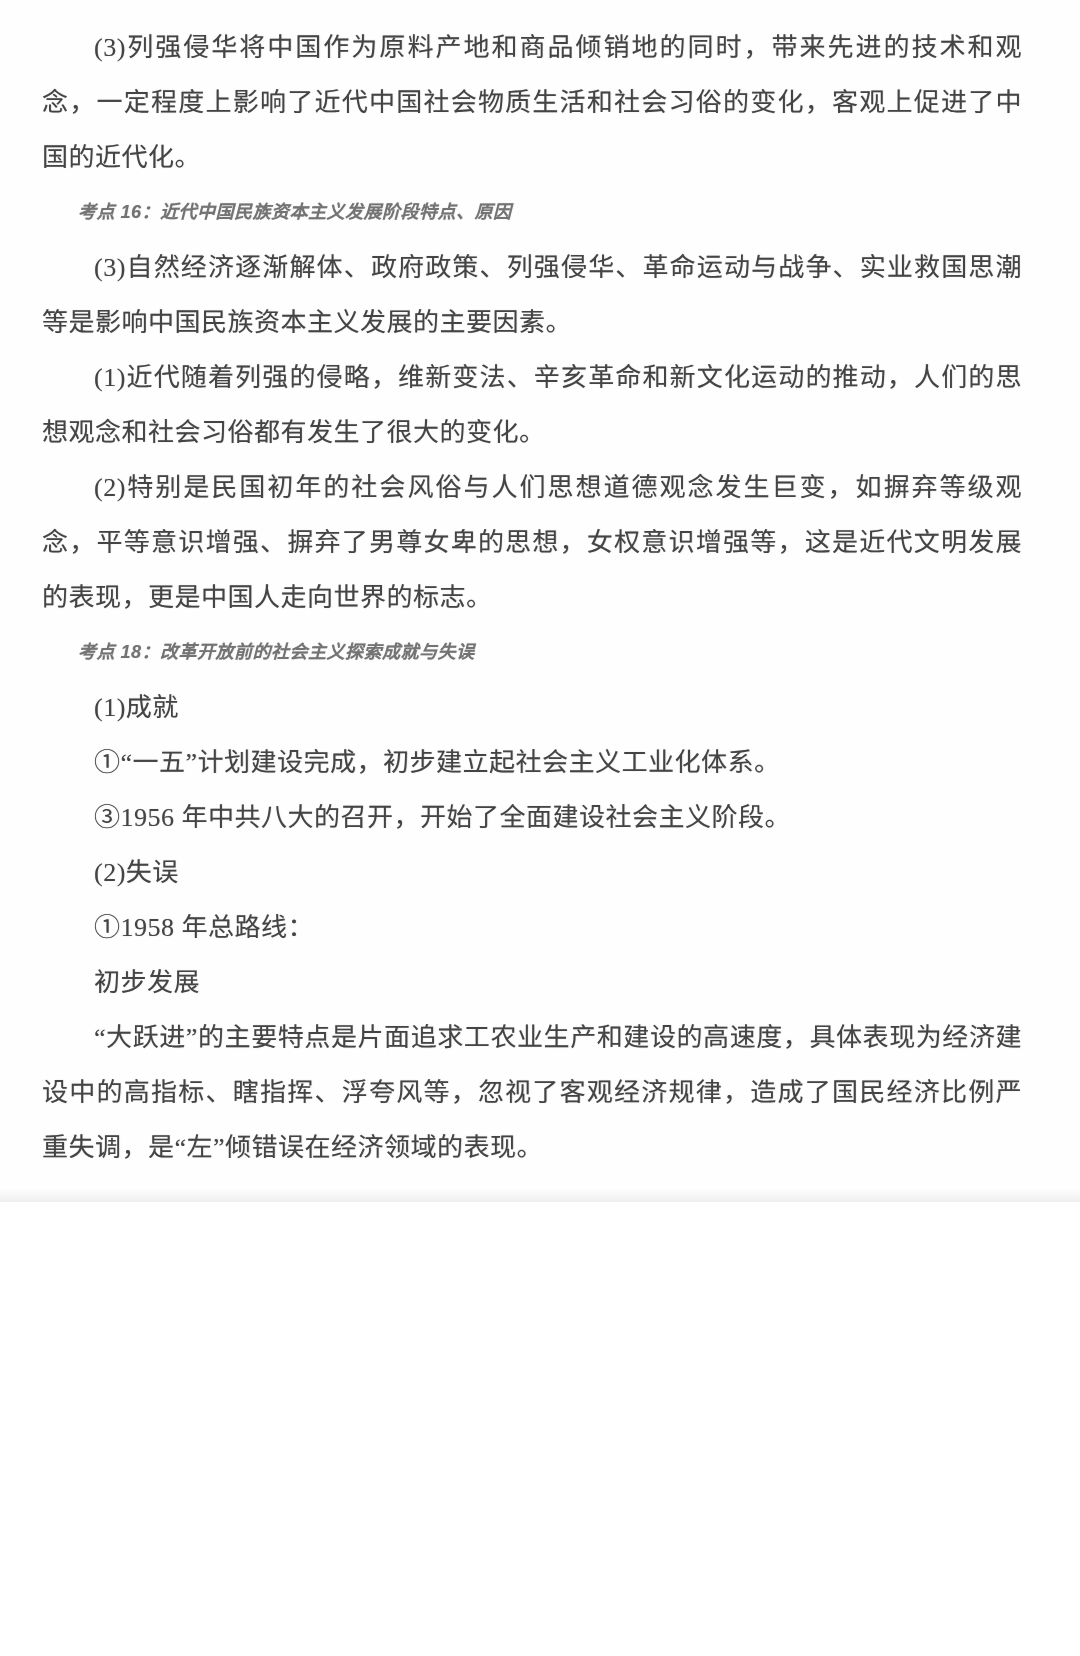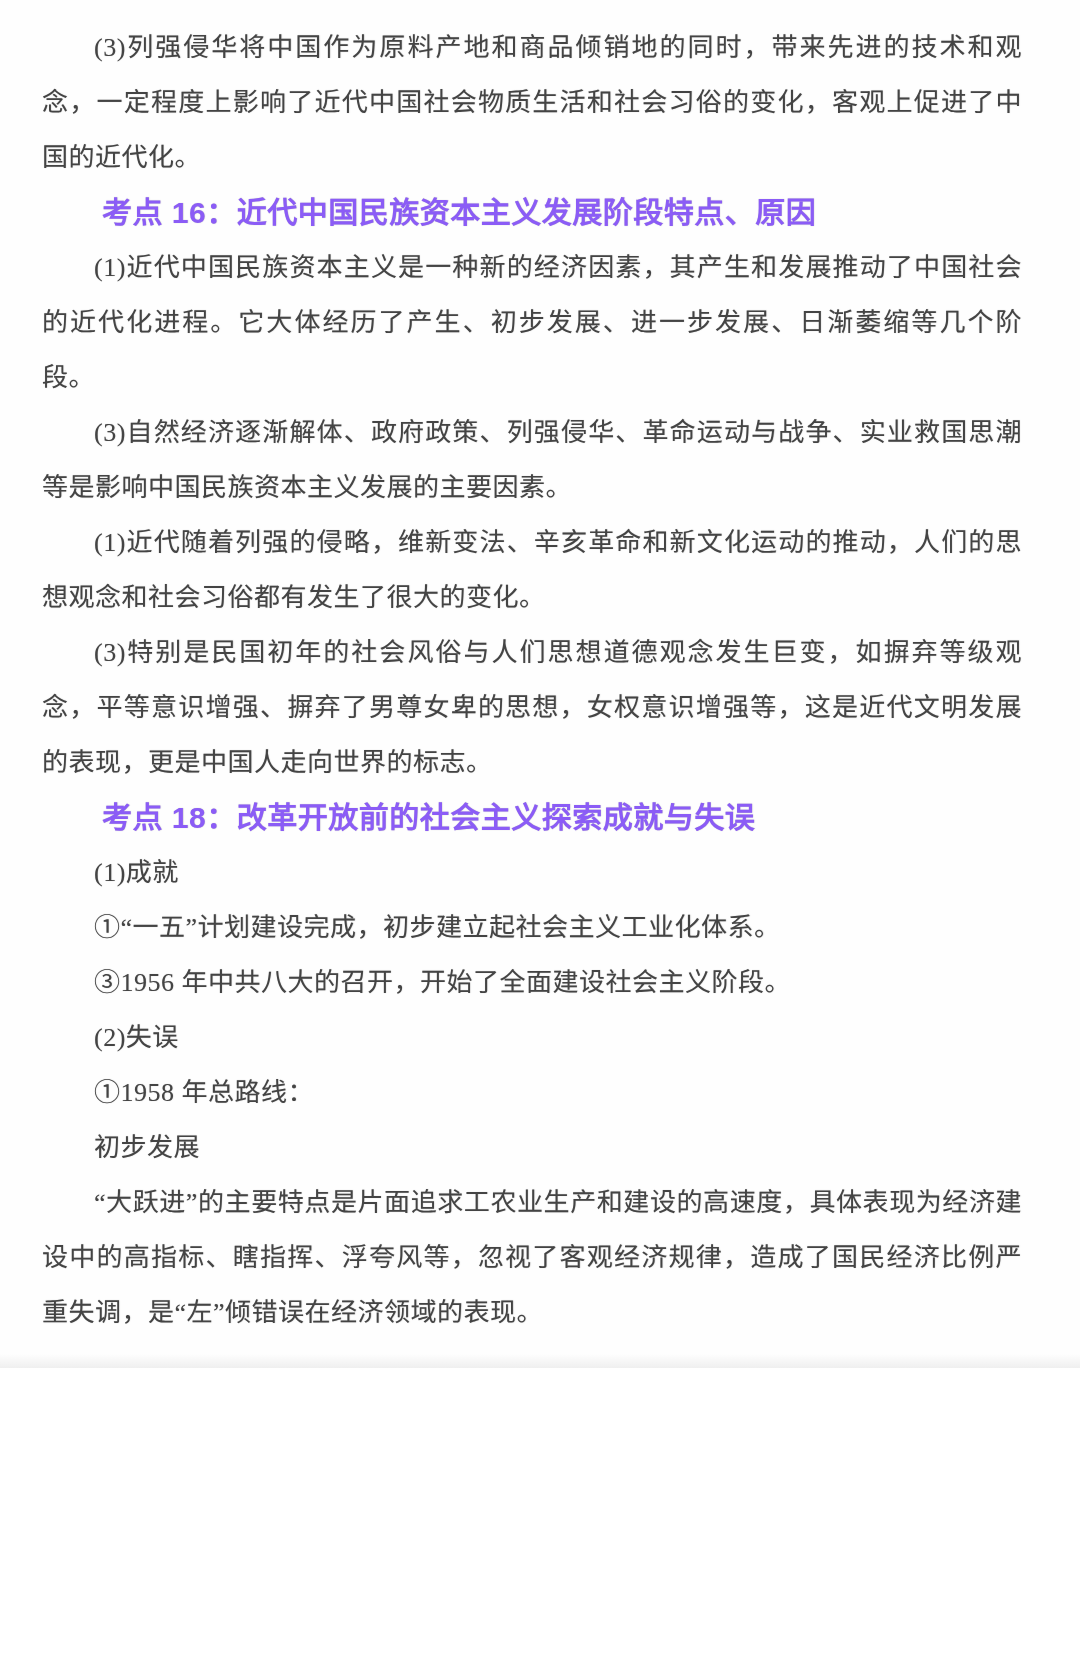--- a/index.html
+++ b/index.html
@@ -9,67 +9,67 @@
   }
   body {
     width: 1080px;
     height: 1656px;
     overflow: hidden;
     position: relative;
   }
   .page {
     box-sizing: border-box;
     width: 1080px;
-    height: 1368px;
+    height: 1202px;
     padding: 20px 58px 30px 42px;
     background: #fefefe;
     font-family: "Liberation Serif", "DejaVu Serif", serif;
     font-size: 26px;
     line-height: 55px;
     color: #444444;
     text-align: justify;
     letter-spacing: 0.5px;
     text-shadow: 0.3px 0.3px 1px rgba(110,110,110,0.45);
     position: relative;
   }
   .para {
     margin: 0;
     text-indent: 2em;
   }
   .heading {
     margin: 0;
     font-family: "Liberation Sans", "DejaVu Sans", sans-serif;
     font-weight: 700;
-    font-size: 30px;
+    font-size: 18px;
     line-height: 55px;
-    color: #8b5cf6;
+    color: #737373;
     text-indent: 2em;
     text-align: left;
     letter-spacing: 0.5px;
+    font-style: italic;
   }
   .bottom-fade {
     position: absolute;
     left: 0;
     bottom: 0;
     width: 100%;
     height: 14px;
     background: linear-gradient(to bottom, rgba(255,255,255,0), #efefef);
     pointer-events: none;
   }
 </style>
 </head>
 <body>
 
 <div class="page">
   <p class="para">(3)列强侵华将中国作为原料产地和商品倾销地的同时，带来先进的技术和观念，一定程度上影响了近代中国社会物质生活和社会习俗的变化，客观上促进了中国的近代化。</p>
   <h2 class="heading">考点 16：近代中国民族资本主义发展阶段特点、原因</h2>
-  <p class="para">(1)近代中国民族资本主义是一种新的经济因素，其产生和发展推动了中国社会的近代化进程。它大体经历了产生、初步发展、进一步发展、日渐萎缩等几个阶段。</p>
   <p class="para">(3)自然经济逐渐解体、政府政策、列强侵华、革命运动与战争、实业救国思潮等是影响中国民族资本主义发展的主要因素。</p>
   <p class="para">(1)近代随着列强的侵略，维新变法、辛亥革命和新文化运动的推动，人们的思想观念和社会习俗都有发生了很大的变化。</p>
-  <p class="para">(3)特别是民国初年的社会风俗与人们思想道德观念发生巨变，如摒弃等级观念，平等意识增强、摒弃了男尊女卑的思想，女权意识增强等，这是近代文明发展的表现，更是中国人走向世界的标志。</p>
+  <p class="para">(2)特别是民国初年的社会风俗与人们思想道德观念发生巨变，如摒弃等级观念，平等意识增强、摒弃了男尊女卑的思想，女权意识增强等，这是近代文明发展的表现，更是中国人走向世界的标志。</p>
   <h2 class="heading">考点 18：改革开放前的社会主义探索成就与失误</h2>
   <p class="para">(1)成就</p>
   <p class="para">①“一五”计划建设完成，初步建立起社会主义工业化体系。</p>
   <p class="para">③1956 年中共八大的召开，开始了全面建设社会主义阶段。</p>
   <p class="para">(2)失误</p>
   <p class="para">①1958 年总路线：</p>
   <p class="para">初步发展</p>
   <p class="para">“大跃进”的主要特点是片面追求工农业生产和建设的高速度，具体表现为经济建设中的高指标、瞎指挥、浮夸风等，忽视了客观经济规律，造成了国民经济比例严重失调，是“左”倾错误在经济领域的表现。</p>
 
   <div class="bottom-fade"></div>

